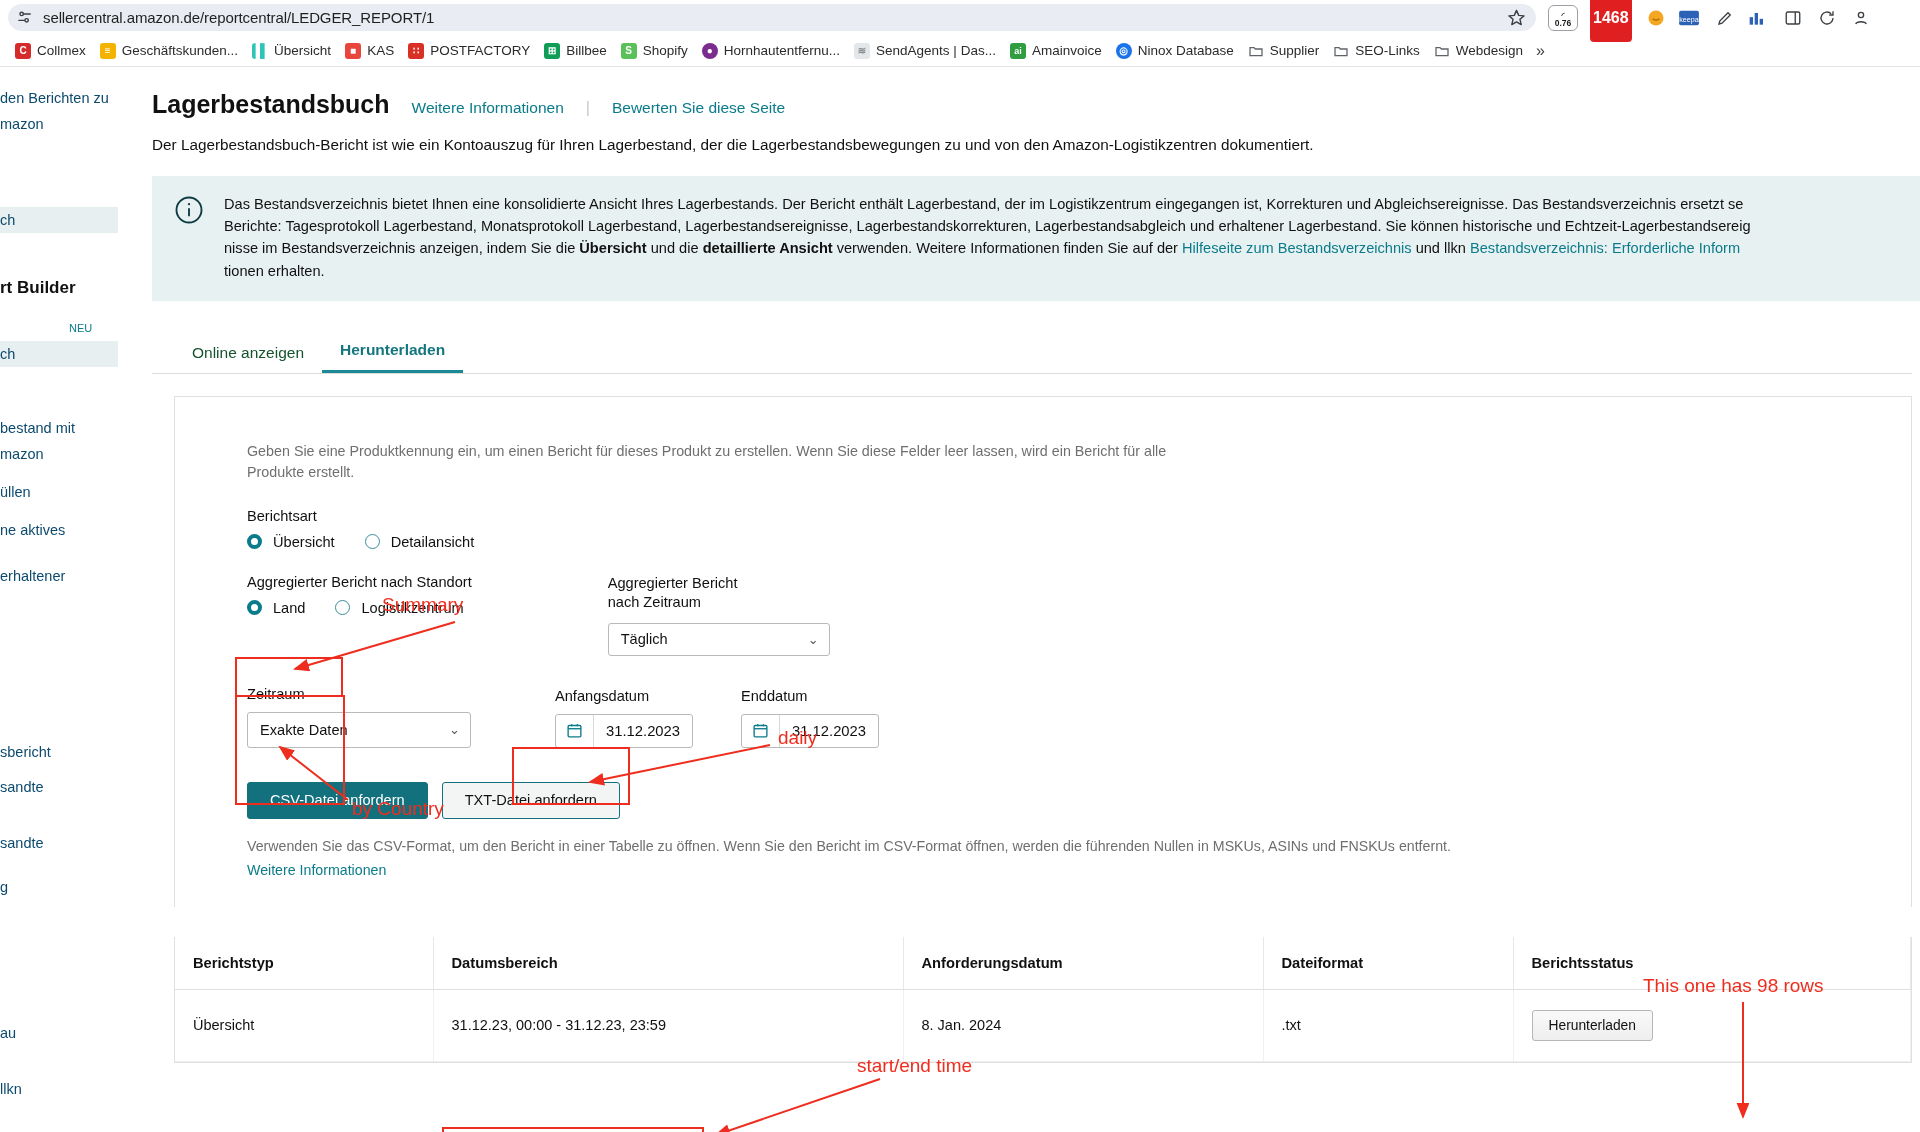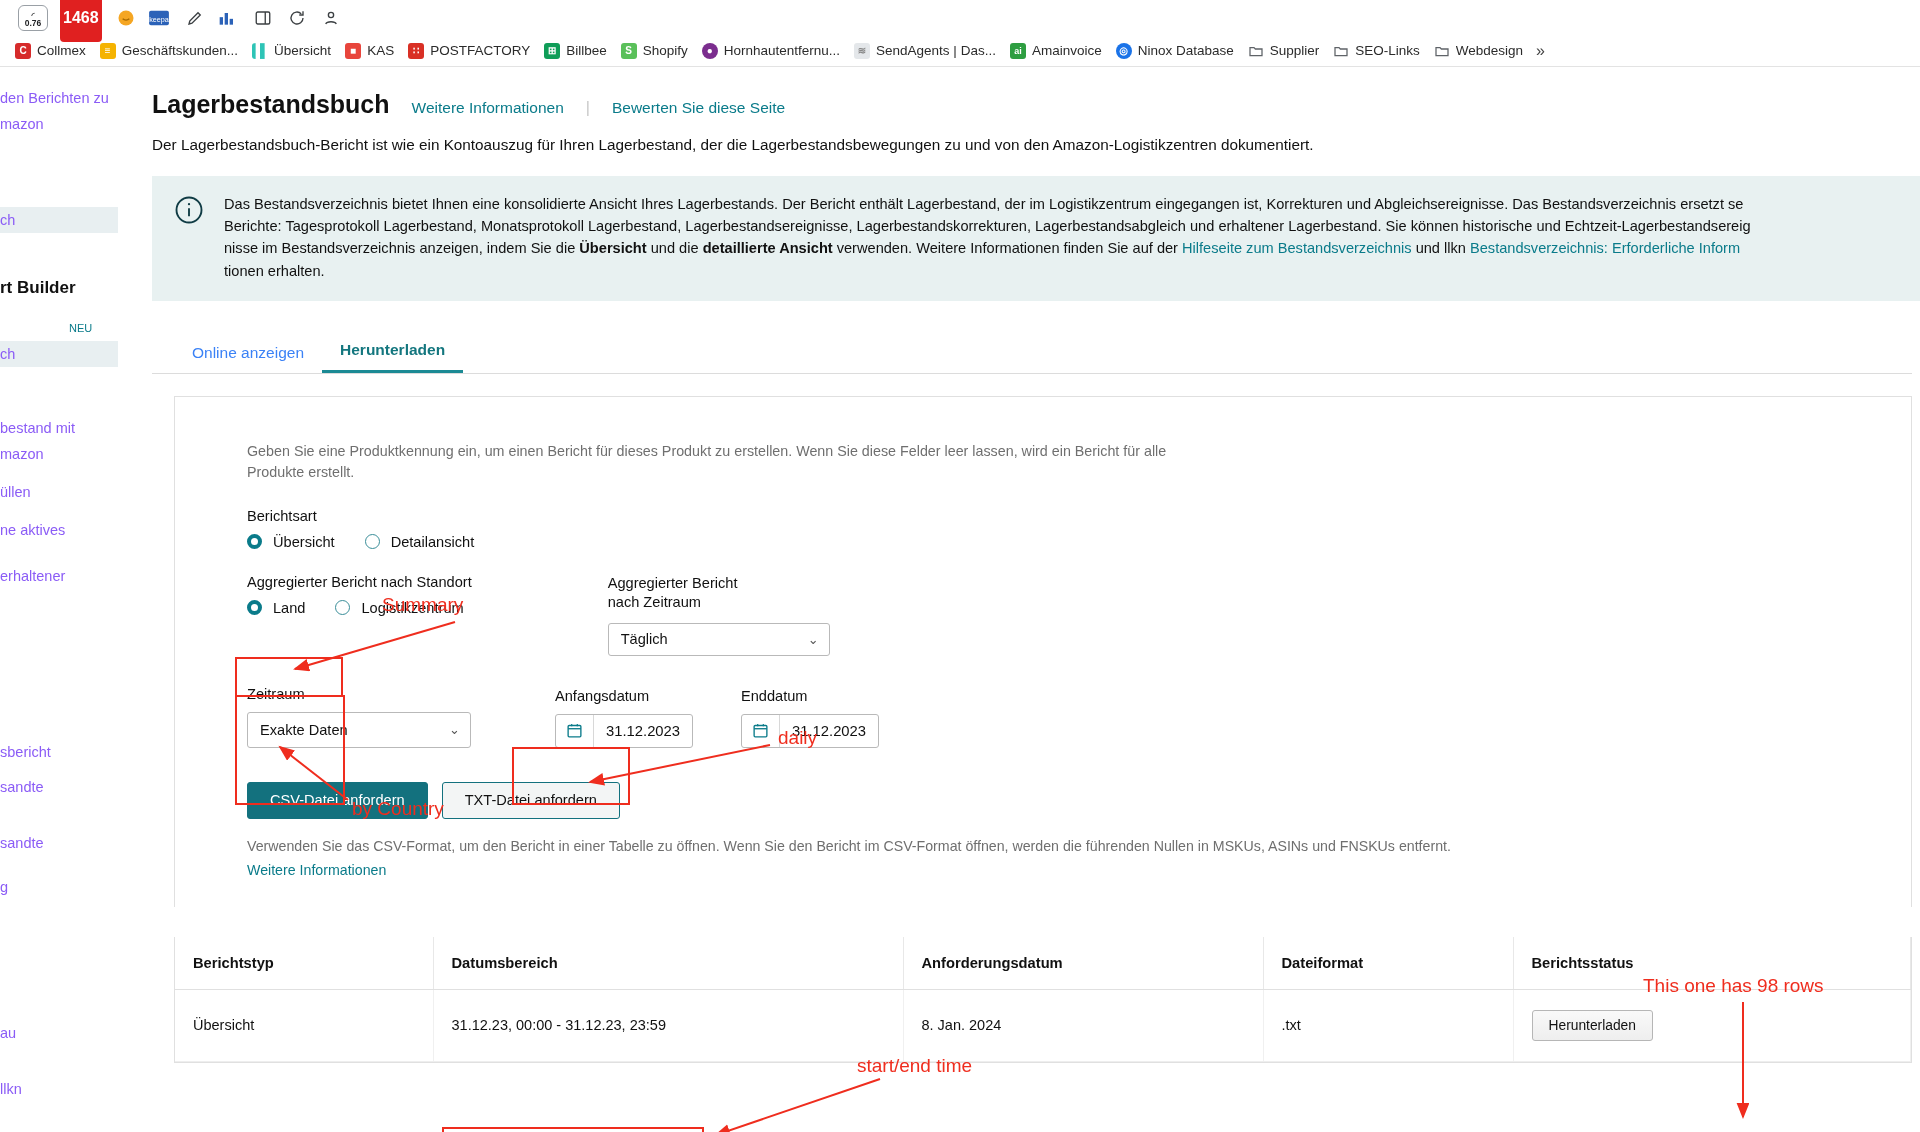--- a/index.html
+++ b/index.html
@@ -88,21 +88,21 @@
     height: 1065px;
     background: #fff;
     overflow: hidden;
   }
   .left-strip {
     position:absolute; left:0; top:0; width: 118px; height: 1065px;
     background:#fff;
     font-size: 14.5px; color:#0a6b7c;
     padding-top: 18px;
   }
-  .ls-item { padding: 4px 0 4px 0; color:#8b5cf6; line-height: 1.25; }
+  .ls-item { padding: 4px 0 4px 0; color:#0c4a6e; line-height: 1.25; }
   .ls-item.dark { color:#111; }
   .ls-hl { background:#e8eff1; }
   .content {
     position:absolute; left: 118px; top: 0; width: 1802px; height: 1065px;
     padding-left: 34px;
   }
   .page-title-row {
     display:flex; align-items: baseline; gap: 22px;
     padding-top: 23px;
   }
@@ -122,21 +122,21 @@
   .info-text b { font-weight: bold; }
   .info-text a { color:#0a7b8a; text-decoration: none; }
   .tabs-row {
     margin-top: 28px;
     width: 1760px;
     border-bottom: 1px solid #dcdcdc;
     display:flex; gap: 0; align-items: flex-end;
     padding-left: 22px;
   }
   .tab {
-    font-size: 15.5px; color:#3b82f6;
+    font-size: 15.5px; color:#14532d;
     padding: 12px 18px 11px 18px;
   }
   .tab.active { color:#13767e; font-weight: bold; border-bottom: 3.5px solid #1b8a94; }
   .panel {
     margin-top: 22px;
     margin-left: 22px;
     width: 1738px;
     border: 1px solid #e0e0e0;
     border-bottom: none;
     padding: 30px 0 0 72px;
@@ -221,20 +221,36 @@
     pointer-events: none;
   }
   svg.anno-arrow { position:absolute; pointer-events:none; overflow:visible; }
 </style>
 </head>
 <body>
 
 <div id="browser">
 
   <div class="omnibar-row">
+    <div class="omnibox">
+      <span class="tune-icon">
+        <svg width="17" height="17" viewBox="0 0 24 24" fill="none" stroke="#3c4043" stroke-width="2" stroke-linecap="round">
+          <circle cx="8" cy="7" r="2.4" fill="none"></circle>
+            <line x1="11" y1="7" x2="20" y2="7"></line>
+          <circle cx="15" cy="16" r="2.4" fill="none"></circle>
+            <line x1="4" y1="16" x2="12" y2="16"></line>
+        </svg>
+      </span>
+      <span class="url">sellercentral.amazon.de/reportcentral/LEDGER_REPORT/1</span>
+      <span class="star-icon">
+        <svg width="19" height="19" viewBox="0 0 24 24" fill="none" stroke="#3c4043" stroke-width="1.8" stroke-linejoin="round">
+          <polygon points="12,3 14.8,9.3 21.5,9.9 16.4,14.3 17.9,21 12,17.5 6.1,21 7.6,14.3 2.5,9.9 9.2,9.3"></polygon>
+        </svg>
+      </span>
+    </div>
     <div class="toolbar-icons">
       <span class="speed-badge">
         <span class="sb-arc">◜</span>
         <span>0.76</span>
       </span>
       <span class="red-badge">1468</span>
       <span class="tb-ic">
         <svg width="20" height="20" viewBox="0 0 24 24">
             <circle cx="12" cy="12" r="9" fill="#f5a623"></circle>
             <path d="M8 13c2 2 6 2 8 0" stroke="#a86a00" stroke-width="1.6" fill="none"></path>

